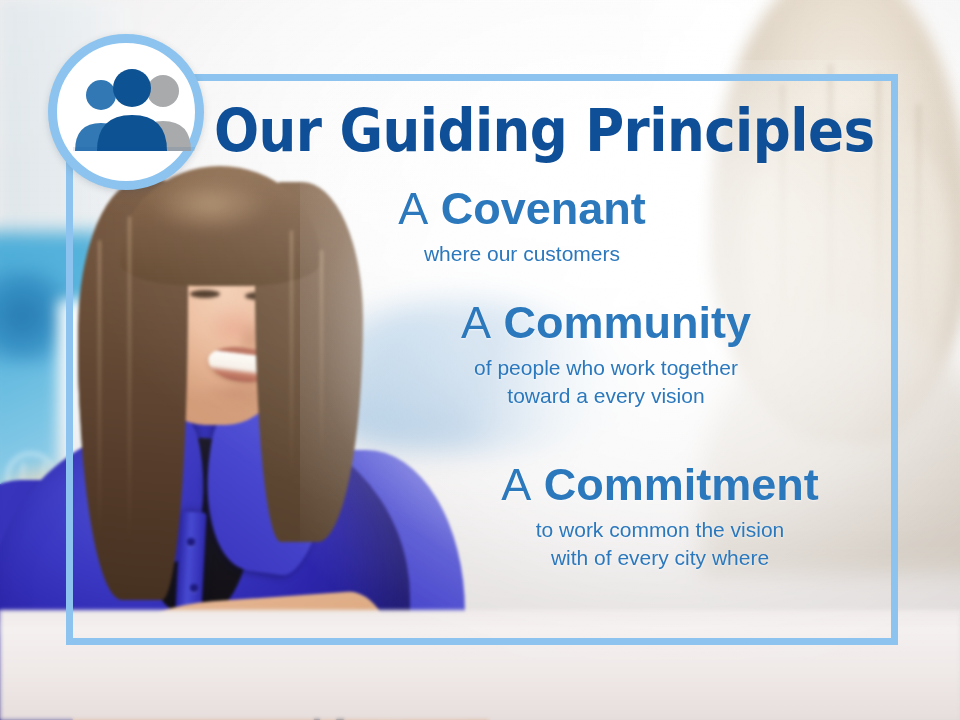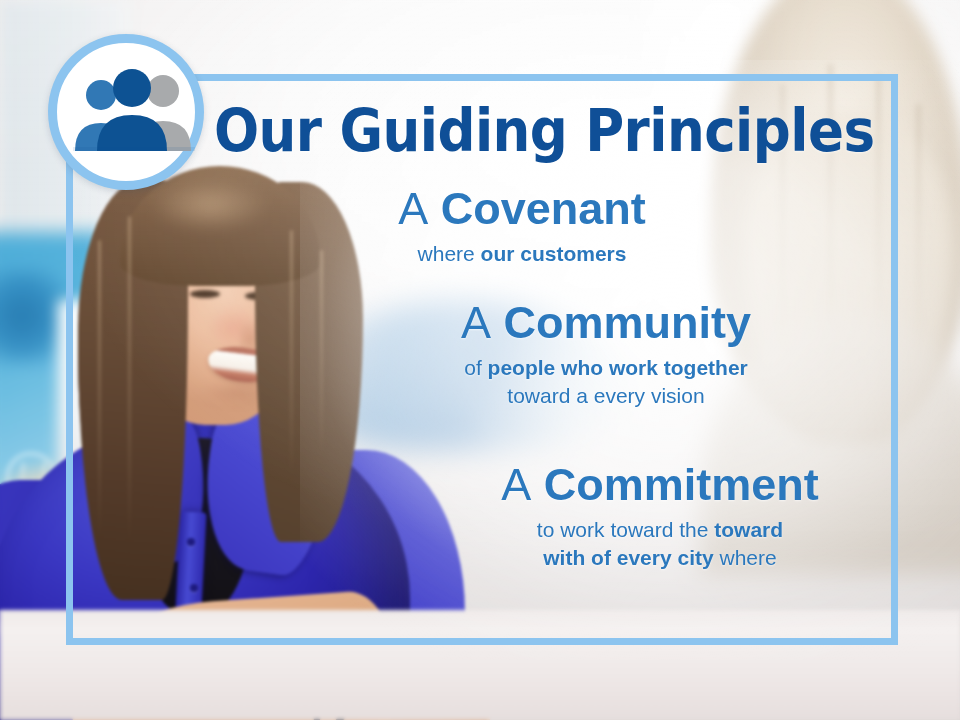--- a/index.html
+++ b/index.html
@@ -373,21 +373,21 @@
     color:#2b78bd;
     font-weight:700;
     text-shadow:0 1px 2px rgba(255,255,255,.6);
   }
   .big .lead{font-weight:400;}
   .sub{
     font-size:21px;line-height:1.32;
     color:#2b78bd;font-weight:400;
     text-shadow:0 1px 2px rgba(255,255,255,.6);
   }
-  .sub b{font-weight:700;}
+  .sub b{font-weight:400;}
 
   .block-covenant{left:332px;top:186px;width:380px;}
   .block-community{left:380px;top:300px;width:452px;}
   .block-commitment{left:436px;top:462px;width:448px;}
   .block-covenant .sub,
   .block-community .sub,
   .block-commitment .sub{margin-top:7px;}
 </style>
 </head>
 <body>
@@ -520,21 +520,21 @@
     </div>
   </div>
 
   <div class="block block-commitment">
     <div class="big">
       <span class="lead">A</span>
       <span>Commitment</span>
     </div>
     <div class="sub">
       <div>
-        <span>to work toward the </span><b>toward</b>
+        <span>to work common the </span><b>vision</b>
       </div>
       <div>
         <b>with of every city</b><span> where</span>
       </div>
     </div>
   </div>
 
 </div>
 
 </body></html>

